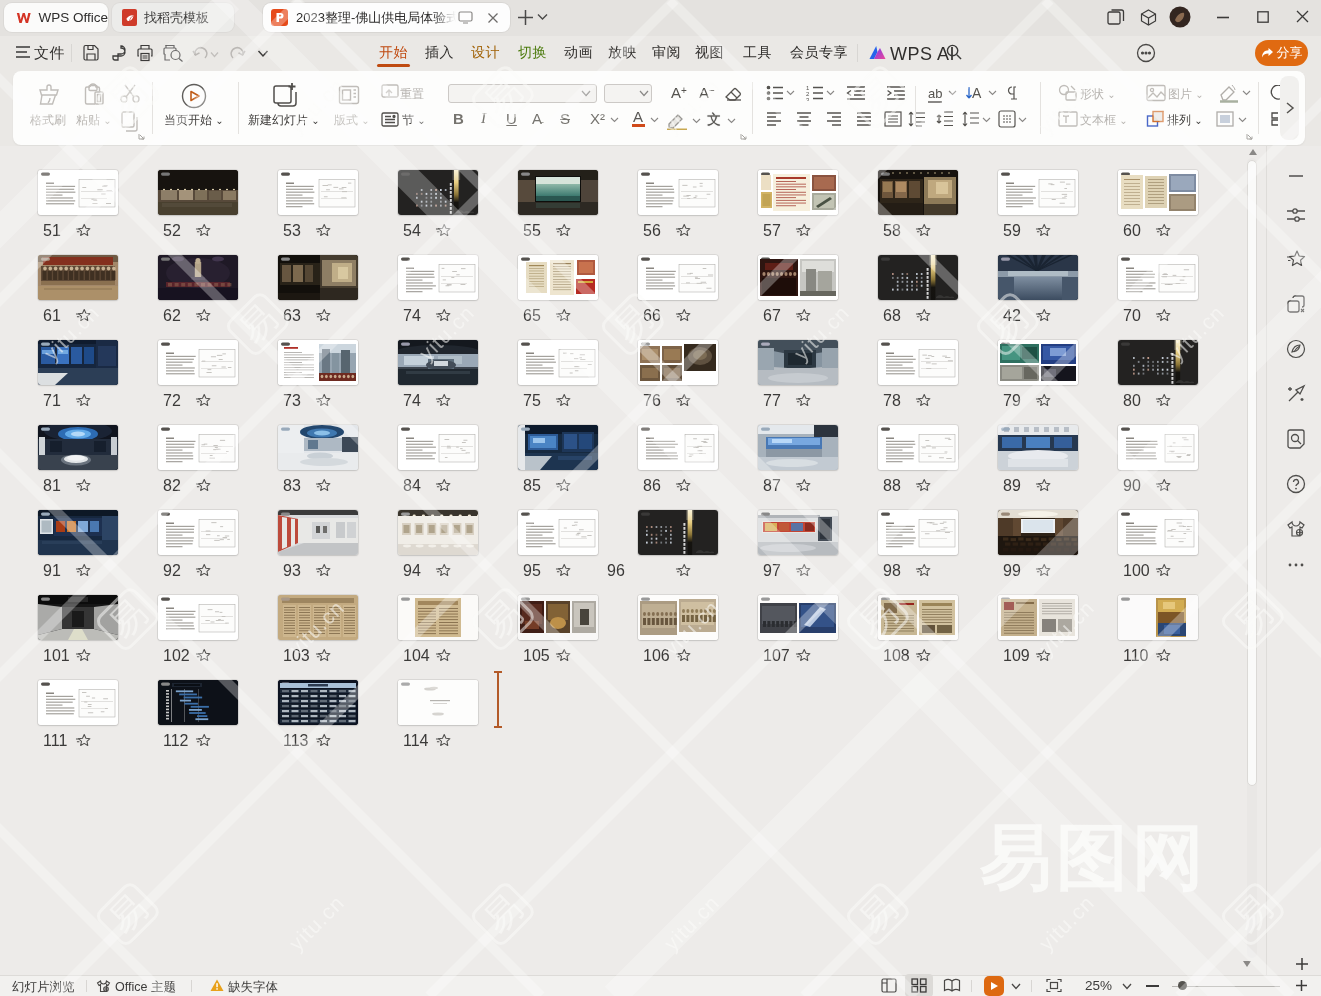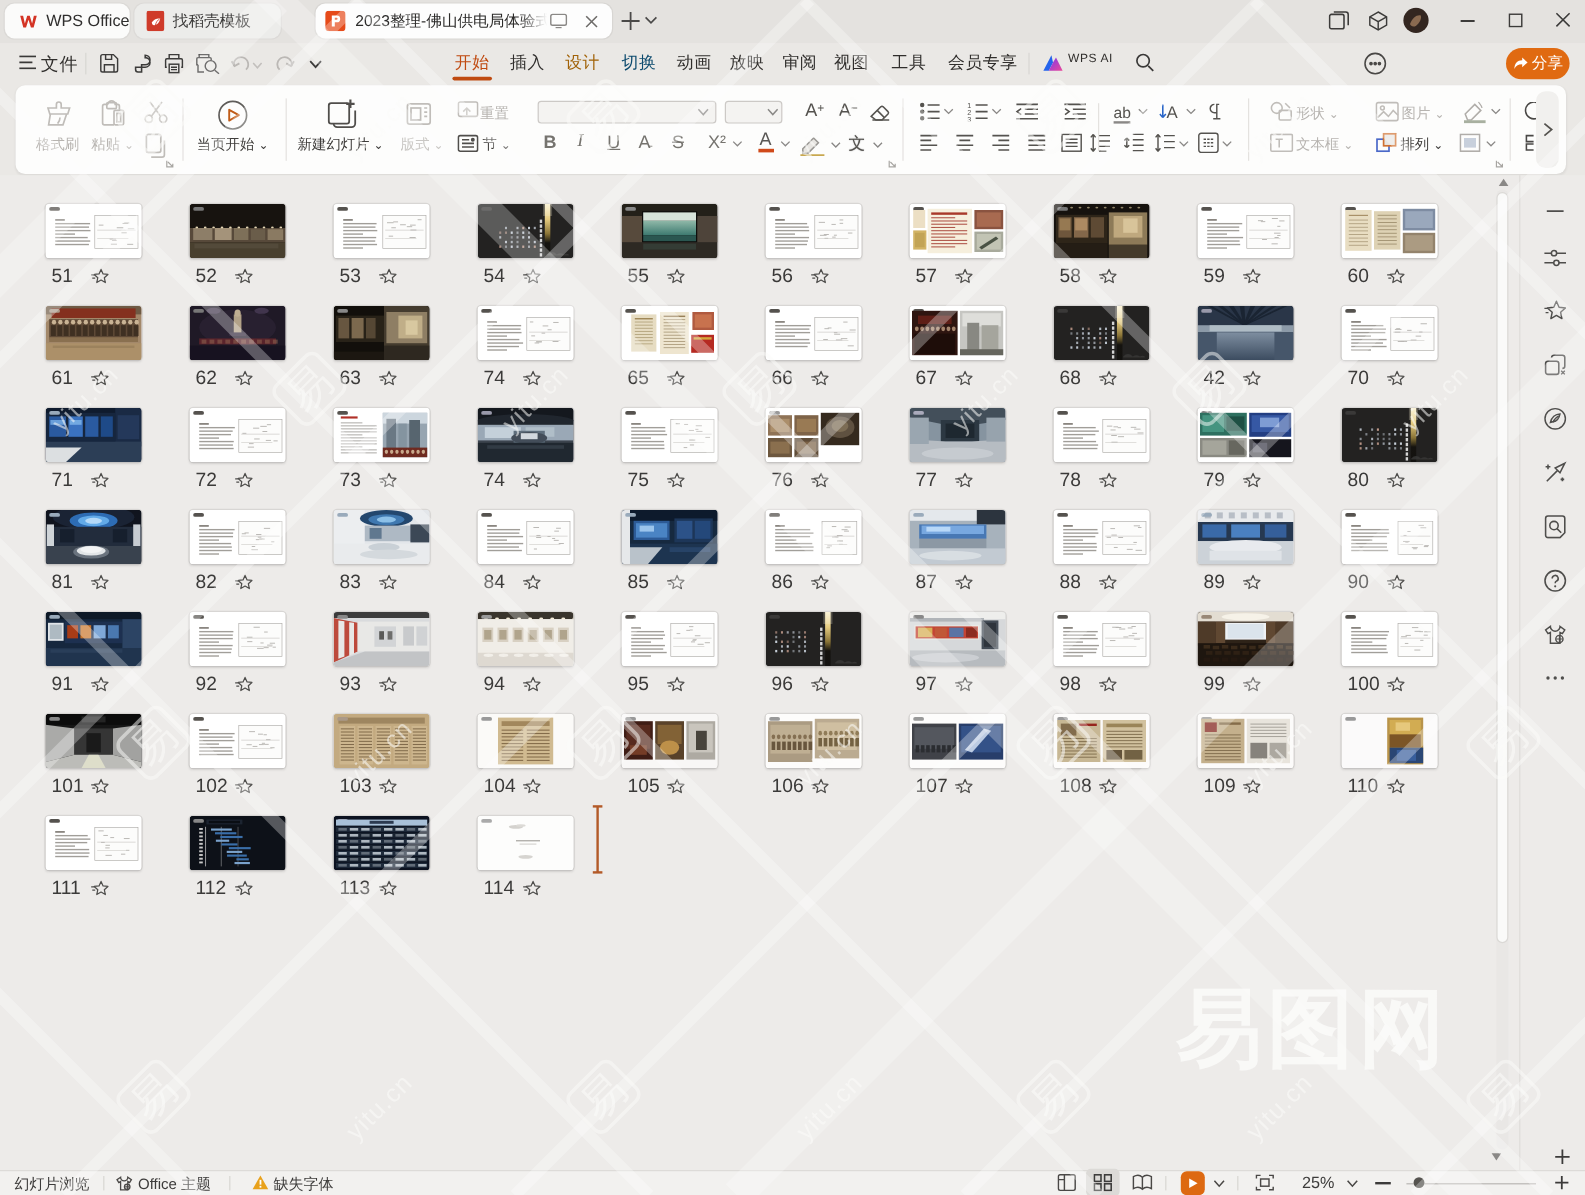--- a/index.html
+++ b/index.html
@@ -109,38 +109,38 @@
 <svg class="abs" style="left:230px;top:45px" width="16" height="15" viewBox="0 0 16 15" fill="none" stroke="#bbb8b5" stroke-width="1.5">
     <path d="M3 13 a6 6 0 1 1 10 -3"></path>
     <path d="M15 6 l-2.5 4 l-4 -2.2"></path>
   </svg>
 <svg class="abs" style="left:257px;top:49px" width="12" height="9" viewBox="0 0 12 9">
     <path d="M1.5 2 L6 7 L10.5 2" stroke="#3c3b3a" stroke-width="1.5" fill="none"></path>
   </svg>
 <div class="mi" style="left:379px;color:#c04a10">开始</div>
 <div class="mi" style="left:425px;color:#302e2c">插入</div>
 <div class="mi" style="left:471px;color:#a16207">设计</div>
-<div class="mi" style="left:518px;color:#0c4a6e">切换</div>
+<div class="mi" style="left:518px;color:#4d7c0f">切换</div>
 <div class="mi" style="left:564px;color:#302e2c">动画</div>
 <div class="mi" style="left:608px;color:#302e2c">放映</div>
 <div class="mi" style="left:652px;color:#302e2c">审阅</div>
 <div class="mi" style="left:695px;color:#302e2c">视图</div>
 <div class="mi" style="left:743px;color:#302e2c">工具</div>
 <div class="mi" style="left:790px;color:#302e2c">会员专享</div>
 <div class="abs" style="left:377px;top:64px;width:33px;height:3px;background:#bf4a10;border-radius:2px"></div>
 <div class="sep" style="left:857px;top:44px;height:18px"></div>
 <svg class="abs" style="left:869px;top:45px" width="17" height="15" viewBox="0 0 17 15">
     <path d="M7.2 1 L0.5 14 H5 L8.5 7 Z" fill="#2563eb"></path>
     <path d="M8.5 7 L5 14 H10 L16.5 14 L11 3 Z" fill="url(#ai)"></path>
     <linearGradient id="ai" x1="0" y1="0" x2="1" y2="1">
       <stop offset="0" stop-color="#7c3aed"></stop>
       <stop offset="1" stop-color="#ec4899"></stop>
     </linearGradient>
   </svg>
-<div class="mi" style="left:890px;font-size:10px">WPS AI</div>
+<div class="mi" style="left:890px;font-size:18px">WPS AI</div>
 <svg class="abs" style="left:946px;top:44px" width="16" height="16" viewBox="0 0 17 17" fill="none" stroke="#3a3938" stroke-width="1.5">
     <circle cx="7" cy="7" r="5.5"></circle>
     <path d="M11.5 11.5 L16 16"></path>
   </svg>
 <svg class="abs" style="left:1136px;top:43px" width="20" height="20" viewBox="0 0 20 20" fill="none" stroke="#4a4846" stroke-width="1.3">
     <circle cx="10" cy="10" r="8.5"></circle>
     <circle cx="6.5" cy="10" r="0.9" fill="#4a4846"></circle>
     <circle cx="10" cy="10" r="0.9" fill="#4a4846"></circle>
     <circle cx="13.5" cy="10" r="0.9" fill="#4a4846"></circle>
   </svg>
@@ -1941,21 +1941,21 @@
       <rect x="45.4" y="17" width="2" height="2.8" fill="#e8e8e8" opacity="0.9"></rect>
       <rect x="45.4" y="21" width="2" height="2.8" fill="#e8e8e8" opacity="0.9"></rect>
       <rect x="45.4" y="25" width="2" height="2.8" fill="#e8e8e8" opacity="0.9"></rect>
       <rect x="45.4" y="29" width="2" height="2.8" fill="#e8e8e8" opacity="0.9"></rect>
       <rect x="45.4" y="33" width="2" height="2.8" fill="#e8e8e8" opacity="0.9"></rect>
       <rect x="45.4" y="37" width="2" height="2.8" fill="#e8e8e8" opacity="0.9"></rect>
       <rect x="45.4" y="41" width="2" height="2.8" fill="#e8e8e8" opacity="0.9"></rect>
       <path d="M58 42 q4 -4 8 0 q3 -2 6 0 q2 -1 4 0 l0 1 l-18 0 z" fill="#3a3a38" opacity="0.8"></path>
     </svg>
   </div>
-<div class="num" style="left:643px;top:562px">96</div>
+<div class="num" style="left:607px;top:562px">96</div>
 <div class="abs" style="left:675px;top:563px">
     <svg width="16" height="15" viewBox="0 0 17 16">
       <path d="M9.8 1.6 L11.6 5.6 L15.9 6.1 L12.7 9 L13.6 13.3 L9.8 11.1 L6 13.3 L6.9 9 L3.7 6.1 L8 5.6 Z" fill="none" stroke="#4f4e4c" stroke-width="1.1" stroke-linejoin="round"></path>
       <path d="M1 6.5 h3.2 M2 9.3 h2.6" stroke="#4f4e4c" stroke-width="1.1"></path>
     </svg>
   </div>
 <div class="thumb" style="left:758px;top:510px">
     <svg width="80" height="45" viewBox="0 0 80 45">
       <rect width="80" height="45" fill="#d6d8da"></rect>
       <rect x="0" y="0" width="80" height="45" fill="#d6d8da"></rect>

